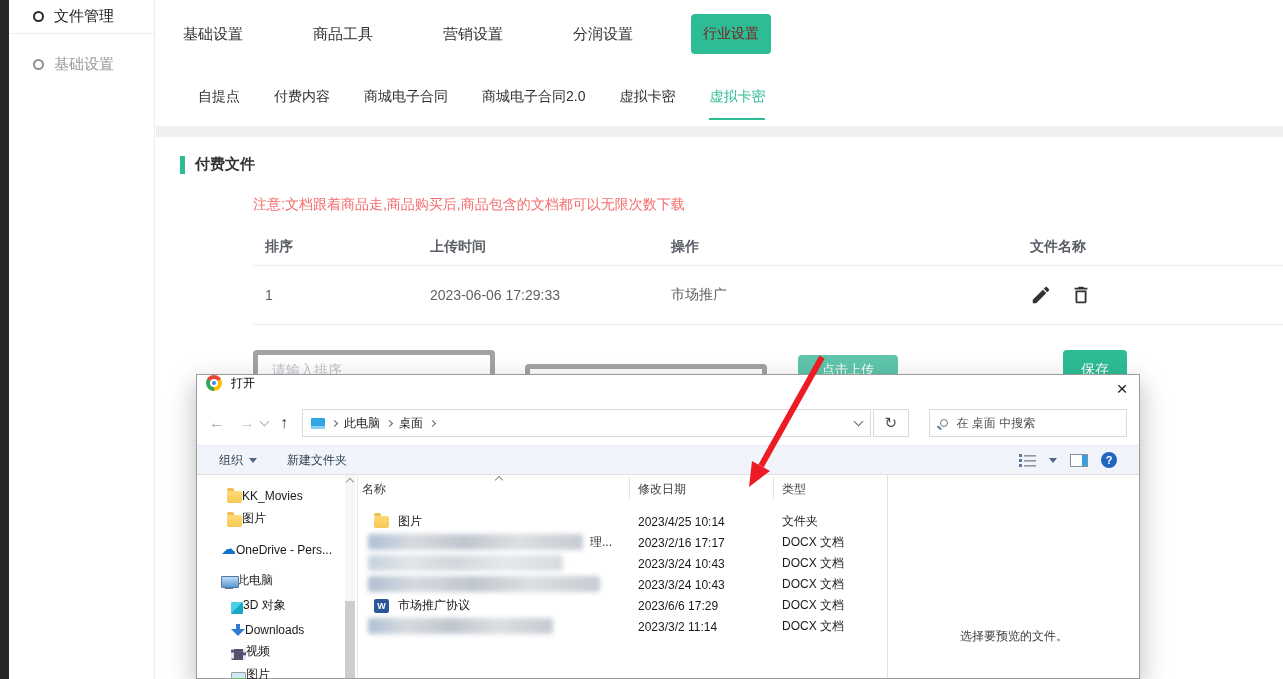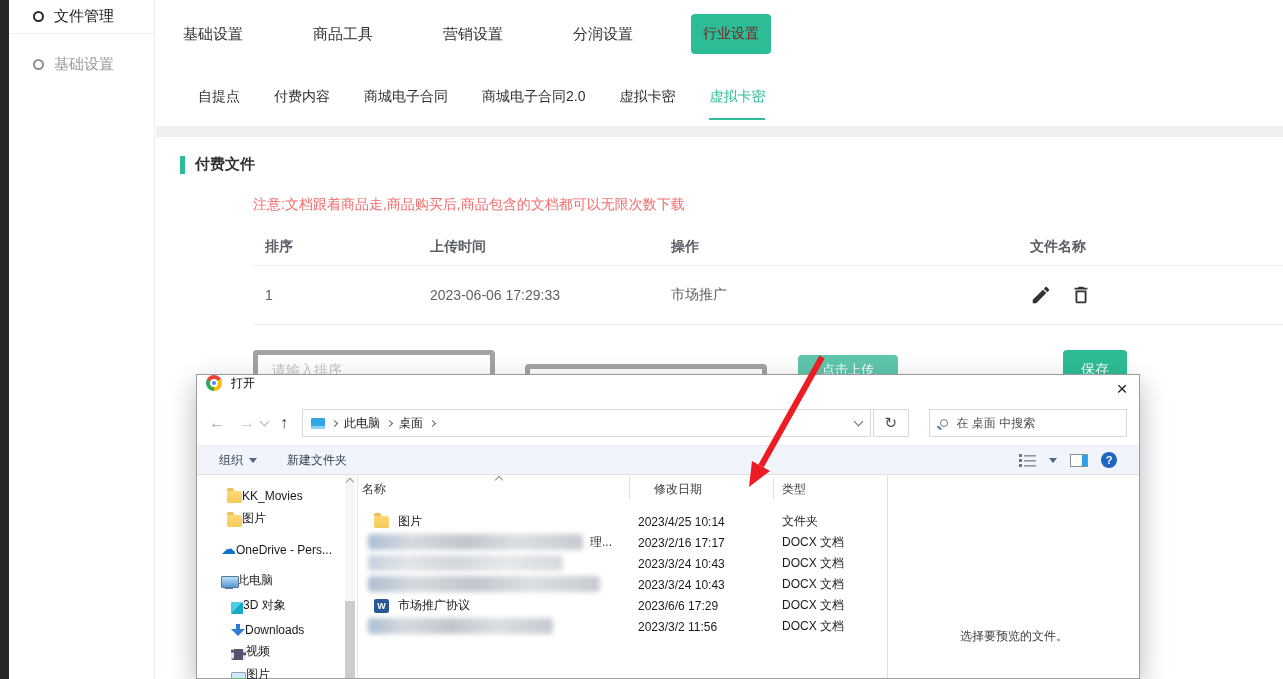--- a/index.html
+++ b/index.html
@@ -128,21 +128,21 @@
     border-right:3px dashed rgba(255,255,255,.85); border-radius:2px; flex:0 0 auto; }
   .ic-picture { width:15px; height:11px; border:1px solid #9aa0a6; border-radius:1px;
     background:linear-gradient(180deg,#cfe8f7 55%,#74b86e 45%); flex:0 0 auto; }
   .ic-word { width:15px; height:14px; background:#2b579a; border-radius:2px; color:#fff; font-size:9px;
     font-weight:bold; display:flex; align-items:center; justify-content:center; flex:0 0 auto; }
 
   
   .flist { position:absolute; left:161px; top:0; width:529px; height:100%; font-size:12px; }
   .fl-head { position:absolute; top:0; left:0; right:0; height:26px; color:#3c3c3c; }
   .fl-head .hc { position:absolute; top:0; height:26px; display:flex; align-items:flex-end; padding-bottom:3px; cursor:pointer; }
-  .hc-name { left:4px; } .hc-date { left:280px;margin-left:16px; } .hc-type { left:424px; }
+  .hc-name { left:4px; } .hc-date { left:280px; } .hc-type { left:424px; }
   .hsep { position:absolute; top:2px; width:1px; height:22px; background:#e3e3e3; }
   .sort-chev { position:absolute; left:138px; top:2px; width:6px; height:6px;
     border-left:1.2px solid #8a8a8a; border-top:1.2px solid #8a8a8a; transform:rotate(45deg); }
   .frow { position:absolute; left:0; width:100%; height:21px; display:flex; align-items:center; cursor:pointer; }
   .frow .fic { position:absolute; left:16px; }
   .fname { position:absolute; left:40px; color:#1a1a1a; white-space:nowrap; }
   .fdate { position:absolute; left:280px; color:#1a1a1a; }
   .ftype { position:absolute; left:424px; color:#1a1a1a; }
   .redact { position:absolute; left:10px; top:2px; height:16px; border-radius:3px;
     background:linear-gradient(90deg,#9fb3cc,#cfd4da 20%,#b6bdc6 45%,#d5dade 70%,#bcc2ca); filter:blur(2.5px); opacity:.85; }
@@ -354,21 +354,21 @@
           <span class="ftype">DOCX 文档</span>
         </div>
         <div class="frow" style="top:120px">
           <span class="fic ic-word">W</span>
           <span class="fname">市场推广协议</span>
           <span class="fdate">2023/6/6 17:29</span>
           <span class="ftype">DOCX 文档</span>
         </div>
         <div class="frow" style="top:141px">
           <span class="redact" style="width:185px"></span>
-          <span class="fdate">2023/3/2 11:56</span>
+          <span class="fdate">2023/3/2 11:14</span>
           <span class="ftype">DOCX 文档</span>
         </div>
       </div>
 
       <div class="prev-sep"></div>
       <div class="preview">
         <span>选择要预览的文件。</span>
       </div>
     </div>
   </div>

